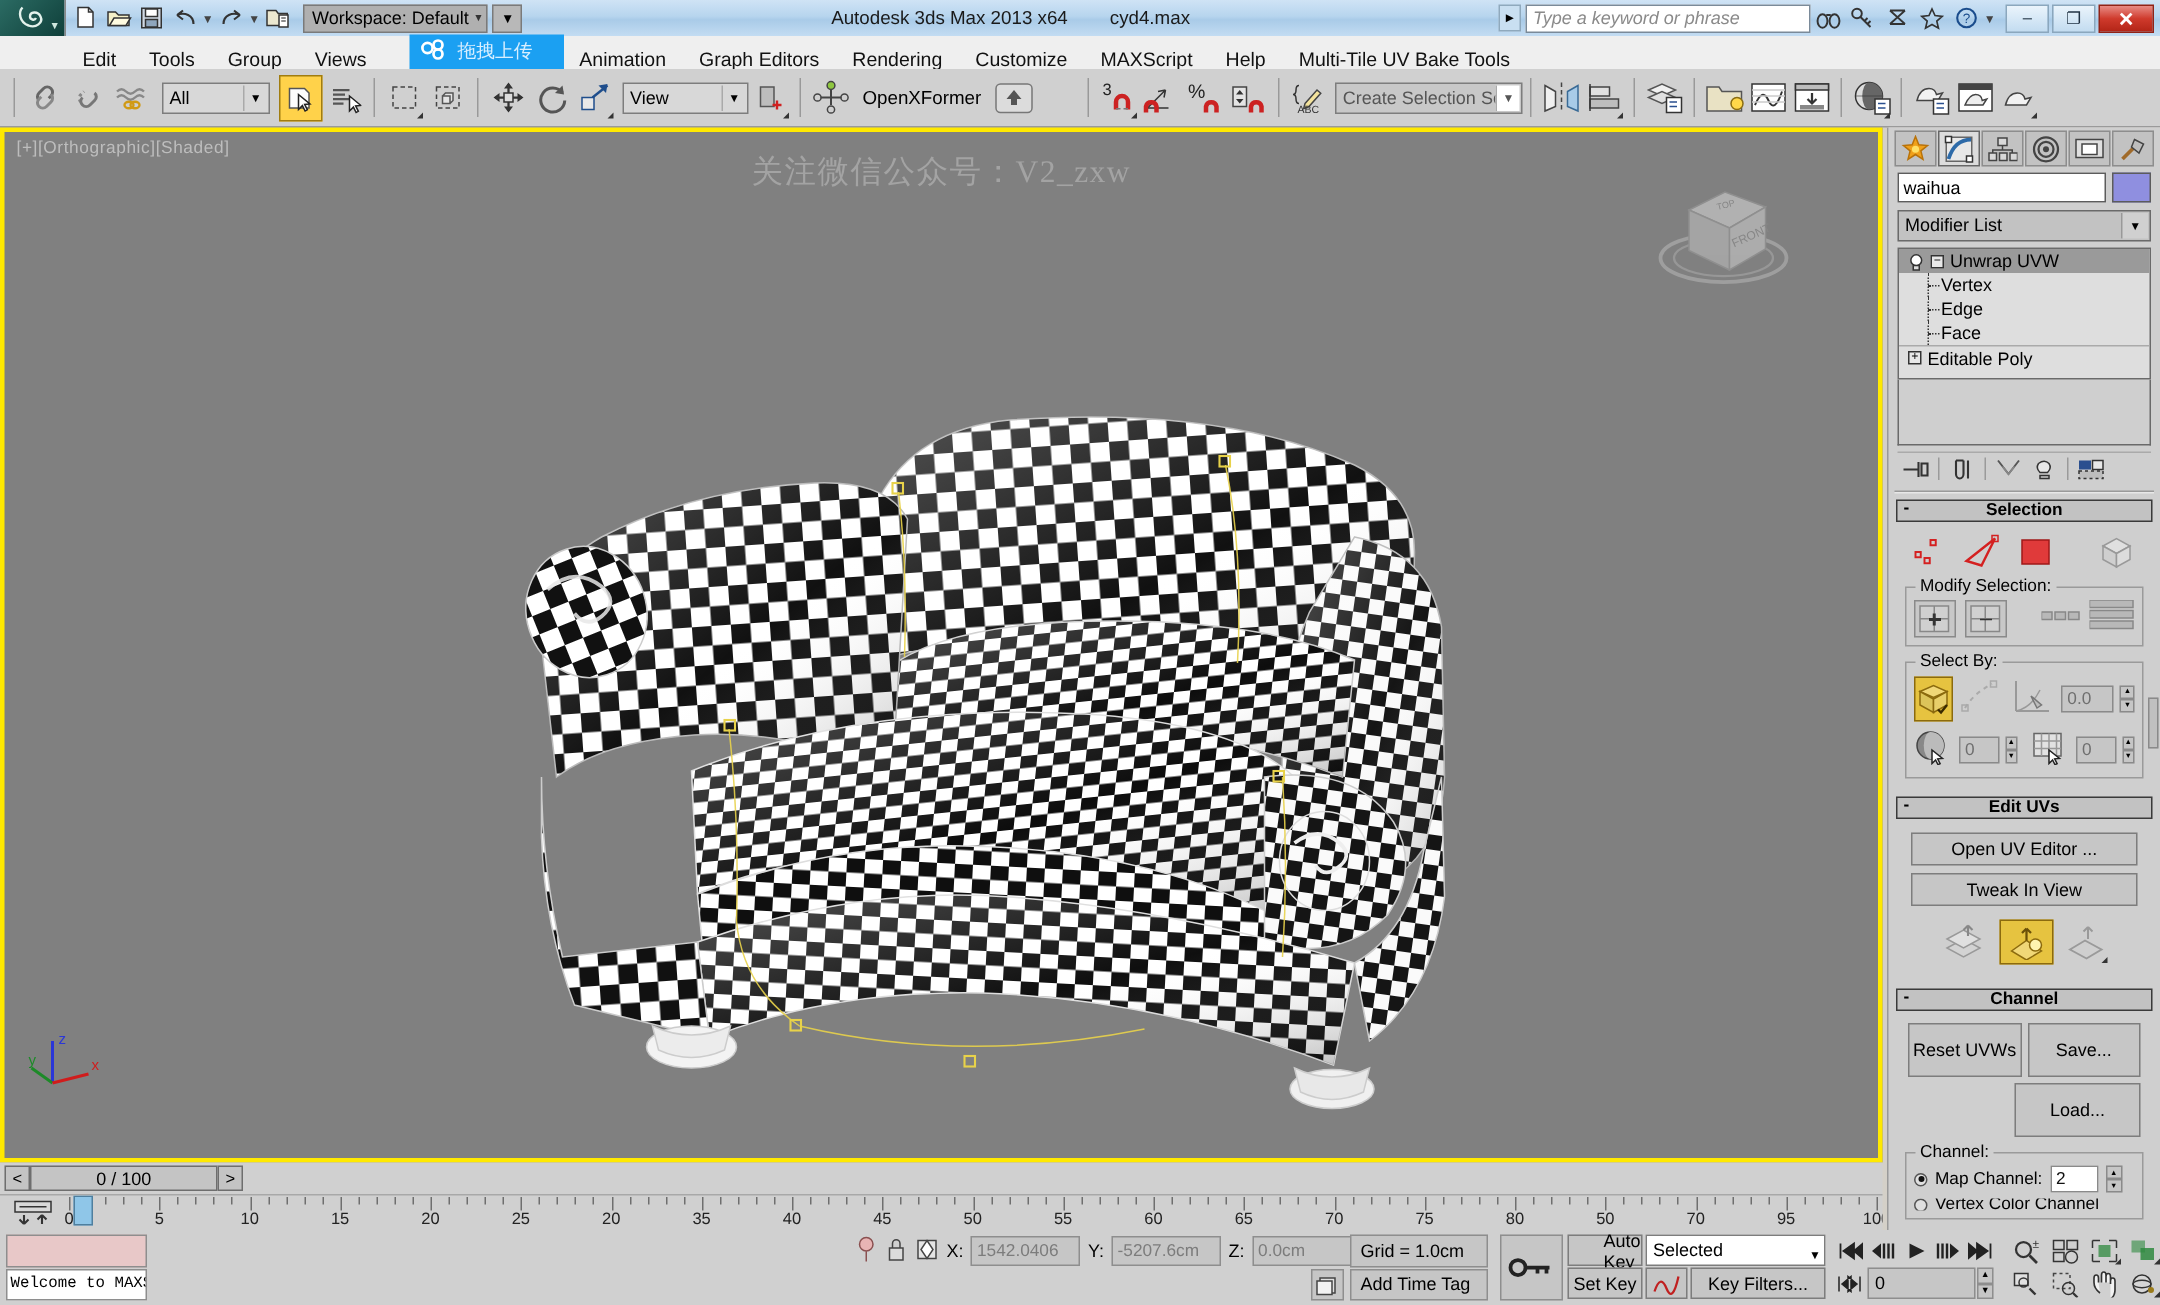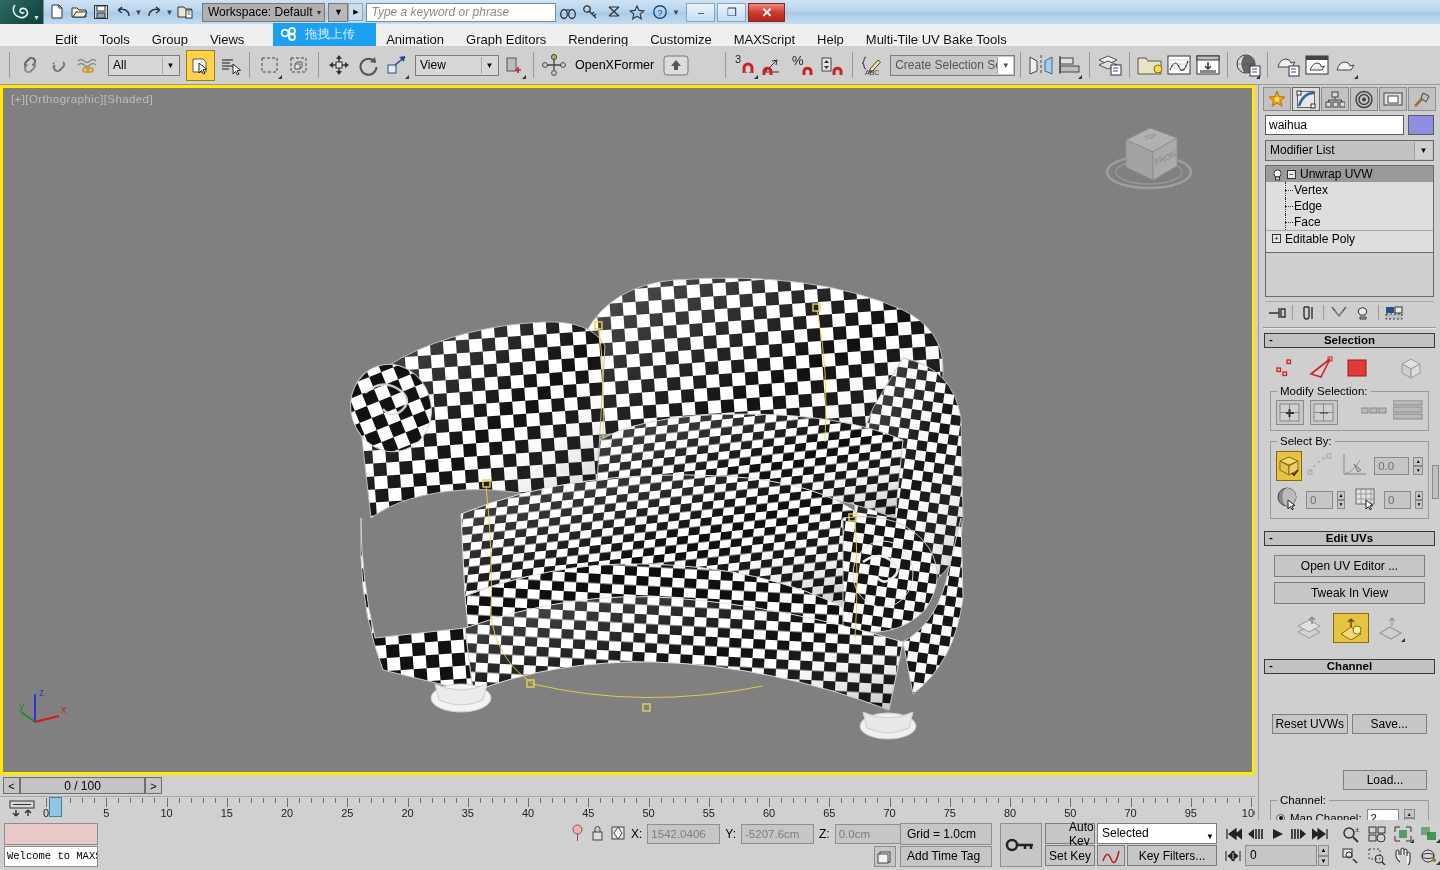--- a/index.html
+++ b/index.html
@@ -298,22 +298,22 @@
   .spin2 { width:11px; display:flex; flex-direction:column;}
   .spin2 div { flex:1; background:#c6c6c6; border:1px solid #8a8a8a; font-size:5px;
     display:flex; align-items:center; justify-content:center; height:8px;}
 
   .pbtn-wide {
     margin:5px 8px; height:22px; background:#c6c6c6; border:1px solid #7d7d7d;
     font-size:12px; display:flex; align-items:center; justify-content:center;
   }
   .chanrow { display:flex; gap:4px; margin:4px 6px;}
   .chanbtn {
-    flex:1; height:20px; background:#c6c6c6; border:1px solid #7d7d7d;
-    font-size:12px; display:flex; align-items:center; justify-content:center;margin-top:32px;
+    flex:1; height:36px; background:#c6c6c6; border:1px solid #7d7d7d;
+    font-size:12px; display:flex; align-items:center; justify-content:center;
   }
   .radio { width:9px; height:9px; border:1px solid #555; border-radius:50%; background:#e0e0e0;
     display:inline-flex; align-items:center; justify-content:center;}
   .radio .dot { width:4px; height:4px; border-radius:50%; background:#111;}
   .scrollgrip {
     position:absolute; right:1px; top:380px; width:7px; height:34px;
     background:#c0c0c0; border:1px solid #8a8a8a;
   }
   svg { shape-rendering:geometricPrecision; }
 </style>
@@ -370,20 +370,24 @@
           </svg>
       </div>
     </div>
 
     <div class="wsbox">
       <span>Workspace: Default</span>
       <span class="arr">▼</span>
     </div>
     <div class="wsdrop">▼</div>
 
+    <div class="apptitle">
+      <span>Autodesk 3ds Max  2013 x64</span>
+      <span>cyd4.max</span>
+    </div>
 
     <div class="searchwrap">
       <div class="titlearrow">▶</div>
       <div class="searchbox">Type a keyword or phrase</div>
       <div class="tbicon">
         <svg width="18" height="15">
             <ellipse cx="5" cy="9" rx="3.3" ry="4.5" fill="none" stroke="#333" stroke-width="1.3"></ellipse>
             <ellipse cx="13" cy="9" rx="3.3" ry="4.5" fill="none" stroke="#333" stroke-width="1.3"></ellipse>
             <path d="M7.5 5 h3" stroke="#333" stroke-width="1.3"></path>
           </svg>
@@ -664,20 +668,21 @@
     <div class="tb">
       <svg width="28" height="24">
           <path d="M5 17 q2-8 8-8 q4 0 5 4 l4-1 -3 5 z" fill="#f2f2f2" stroke="#444"></path>
         </svg>
       <span class="flyout"></span>
     </div>
   </div>
 
   <div class="viewport">
     <div class="vplabel">[+][Orthographic][Shaded]</div>
+    <div class="watermark">关注微信公众号：V2_zxw</div>
 
     <div class="viewcube">
       <svg width="110" height="90" viewBox="0 0 110 90">
         <ellipse cx="55" cy="62" rx="42" ry="16" fill="none" stroke="#b5b5b5" stroke-width="2.5"></ellipse>
         <ellipse cx="55" cy="62" rx="33" ry="12" fill="none" stroke="#a8a8a8" stroke-width="1.5"></ellipse>
         <g>
           <path d="M32 30 L56 18 L83 28 L59 42 Z" fill="#d5d5d5" stroke="#9a9a9a"></path>
           <path d="M32 30 L59 42 L59 70 L32 57 Z" fill="#bdbdbd" stroke="#9a9a9a"></path>
           <path d="M59 42 L83 28 L83 56 L59 70 Z" fill="#cbcbcb" stroke="#9a9a9a"></path>
           <text x="51" y="30" font-size="6" fill="#888" font-family="Liberation Sans" transform="rotate(-14 51 30)">TOP</text>

